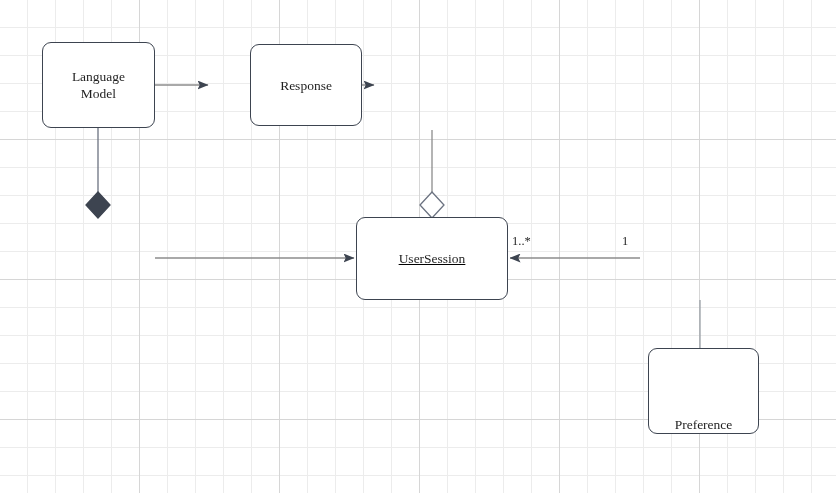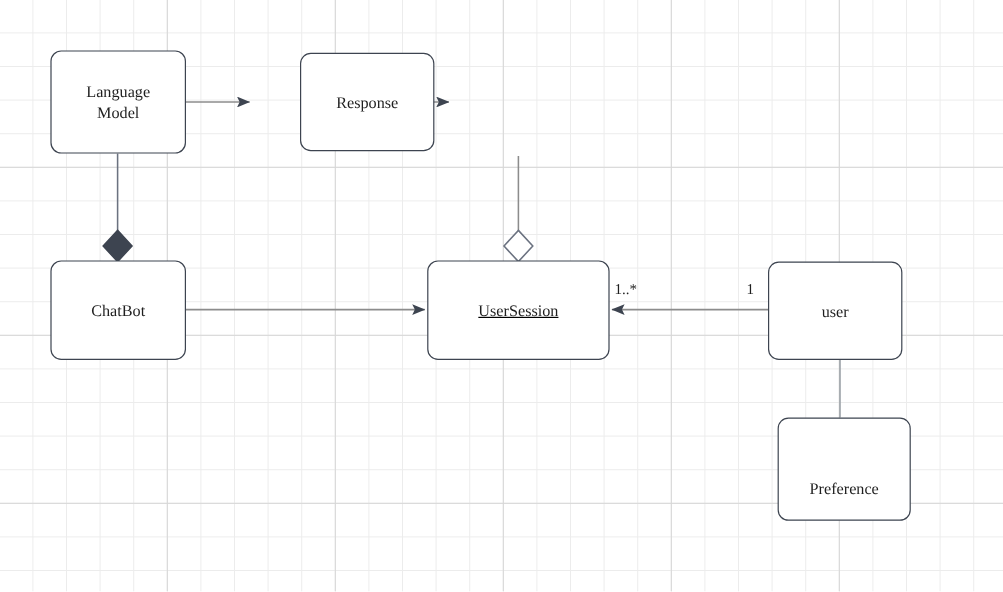--- a/index.html
+++ b/index.html
@@ -110,33 +110,27 @@
   <div class="node" style="left:42px; top:42px; width:113px; height:86px;">
     <span class="node-label">Language
 Model</span>
   </div>
 
   <div class="node" style="left:210px; top:44px; width:112px; height:82px;margin-left:40px;">
     <span class="node-label">Response</span>
   </div>
 
 
-  <div class="node" style="left:42px; top:217px; width:113px; height:83px;">
-    <span class="node-label">ChatBot</span>
-  </div>
 
   <div class="node" style="left:356px; top:217px; width:152px; height:83px;text-decoration:underline;">
     <span class="node-label">UserSession</span>
   </div>
 
-  <div class="node" style="left:640px; top:218px; width:112px; height:82px;">
-    <span class="node-label">user</span>
-  </div>
 
-  <div class="node" style="left:648px; top:348px; width:111px; height:86px; align-items:center; padding-top:33px;">
+  <div class="node" style="left:648px; top:348px; width:111px; height:86px; align-items:flex-end; padding-top:33px;">
     <span class="node-label">Preference</span>
   </div>
 
   <span class="edge-label" style="left:512px; top:234px;">1..*</span>
 
   <span class="edge-label" style="left:622px; top:234px;">1</span>
 
 </div>
 
 </body></html>

